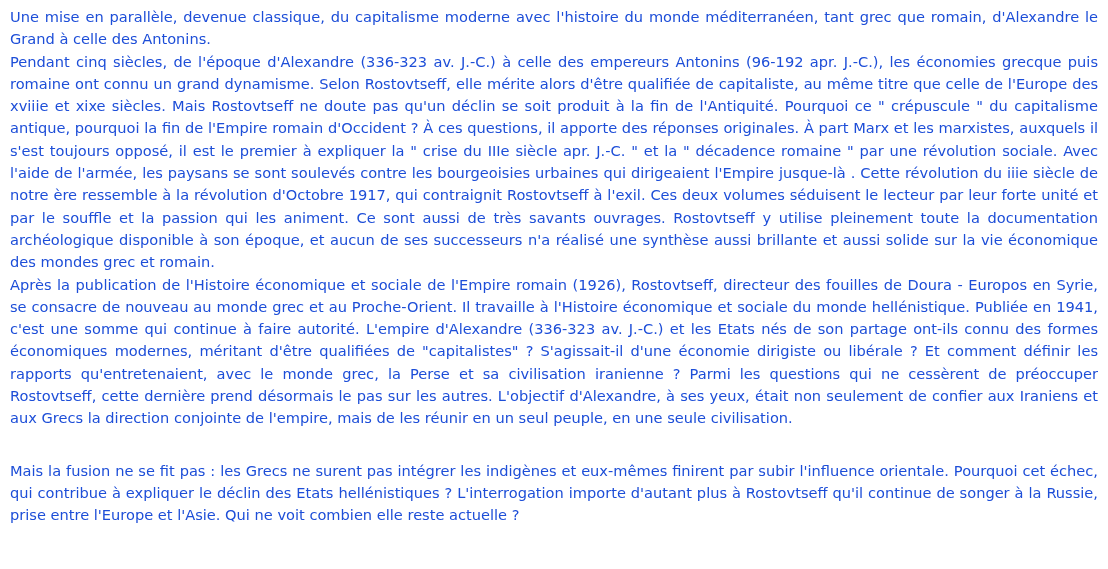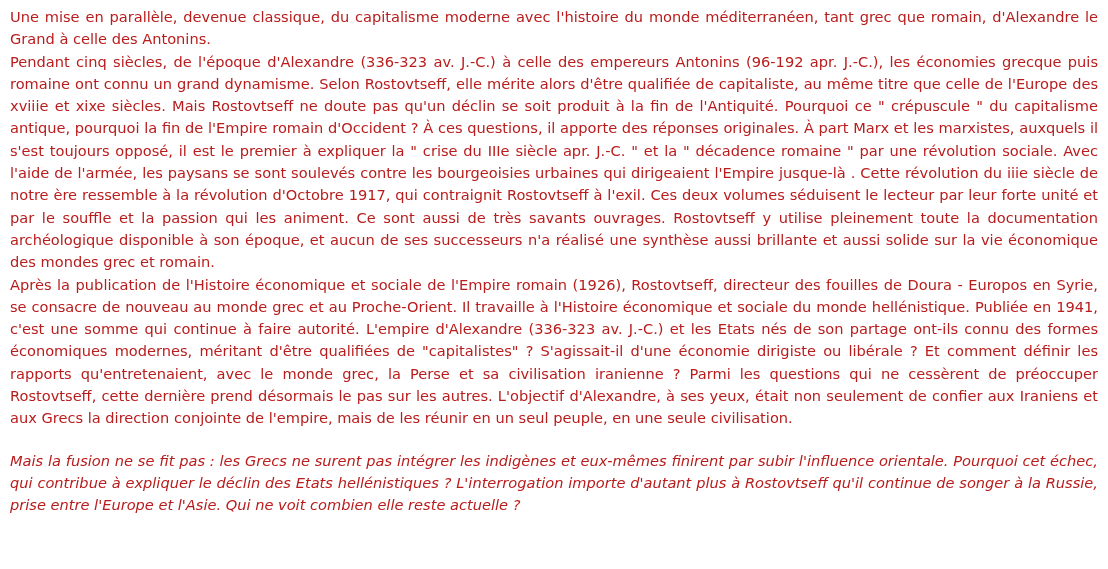--- a/index.html
+++ b/index.html
@@ -17,30 +17,29 @@
   .doc {
     box-sizing: border-box;
     width: 1108px;
     padding: 6px 10px 0 10px;
   }
   .para {
     text-align: justify;
     text-justify: inter-word;
     font-size: 14.6px;
     line-height: 22.3px;
-    color: #b91c1c;
+    color: #1d4ed8;
     margin: 0;
     hyphens: none;
     -webkit-hyphens: none;
   }
   .para + .para {
   }
   .para:last-child {
-    margin-top: 20px;
-    font-style: italic;
+    margin-top: 30px;
   }
 </style>
 </head>
 <body>
 
 <div class="doc">
   <p class="para">Une mise en parallèle, devenue classique, du capitalisme moderne avec l'histoire du monde méditerranéen, tant grec que romain, d'Alexandre le Grand à celle des Antonins.</p>
   <p class="para">Pendant cinq siècles, de l'époque d'Alexandre (336-323 av. J.-C.) à celle des empereurs Antonins (96-192 apr. J.-C.), les économies grecque puis romaine ont connu un grand dynamisme. Selon Rostovtseff, elle mérite alors d'être qualifiée de capitaliste, au même titre que celle de l'Europe des xviiie et xixe siècles. Mais Rostovtseff ne doute pas qu'un déclin se soit produit à la fin de l'Antiquité. Pourquoi ce " crépuscule " du capitalisme antique, pourquoi la fin de l'Empire romain d'Occident ? À ces questions, il apporte des réponses originales. À part Marx et les marxistes, auxquels il s'est toujours opposé, il est le premier à expliquer la " crise du IIIe siècle apr. J.-C. " et la " décadence romaine " par une révolution sociale. Avec l'aide de l'armée, les paysans se sont soulevés contre les bourgeoisies urbaines qui dirigeaient l'Empire jusque-là . Cette révolution du iiie siècle de notre ère ressemble à la révolution d'Octobre 1917, qui contraignit Rostovtseff à l'exil. Ces deux volumes séduisent le lecteur par leur forte unité et par le souffle et la passion qui les animent. Ce sont aussi de très savants ouvrages. Rostovtseff y utilise pleinement toute la documentation archéologique disponible à son époque, et aucun de ses successeurs n'a réalisé une synthèse aussi brillante et aussi solide sur la vie économique des mondes grec et romain.</p>
   <p class="para">Après la publication de l'Histoire économique et sociale de l'Empire romain (1926), Rostovtseff, directeur des fouilles de Doura - Europos en Syrie, se consacre de nouveau au monde grec et au Proche-Orient. Il travaille à l'Histoire économique et sociale du monde hellénistique. Publiée en 1941, c'est une somme qui continue à faire autorité. L'empire d'Alexandre (336-323 av. J.-C.) et les Etats nés de son partage ont-ils connu des formes économiques modernes, méritant d'être qualifiées de "capitalistes" ? S'agissait-il d'une économie dirigiste ou libérale ? Et comment définir les rapports qu'entretenaient, avec le monde grec, la Perse et sa civilisation iranienne ? Parmi les questions qui ne cessèrent de préoccuper Rostovtseff, cette dernière prend désormais le pas sur les autres. L'objectif d'Alexandre, à ses yeux, était non seulement de confier aux Iraniens et aux Grecs la direction conjointe de l'empire, mais de les réunir en un seul peuple, en une seule civilisation.</p>
   <p class="para">Mais la fusion ne se fit pas : les Grecs ne surent pas intégrer les indigènes et eux-mêmes finirent par subir l'influence orientale. Pourquoi cet échec, qui contribue à expliquer le déclin des Etats hellénistiques ? L'interrogation importe d'autant plus à Rostovtseff qu'il continue de songer à la Russie, prise entre l'Europe et l'Asie. Qui ne voit combien elle reste actuelle ?</p>

